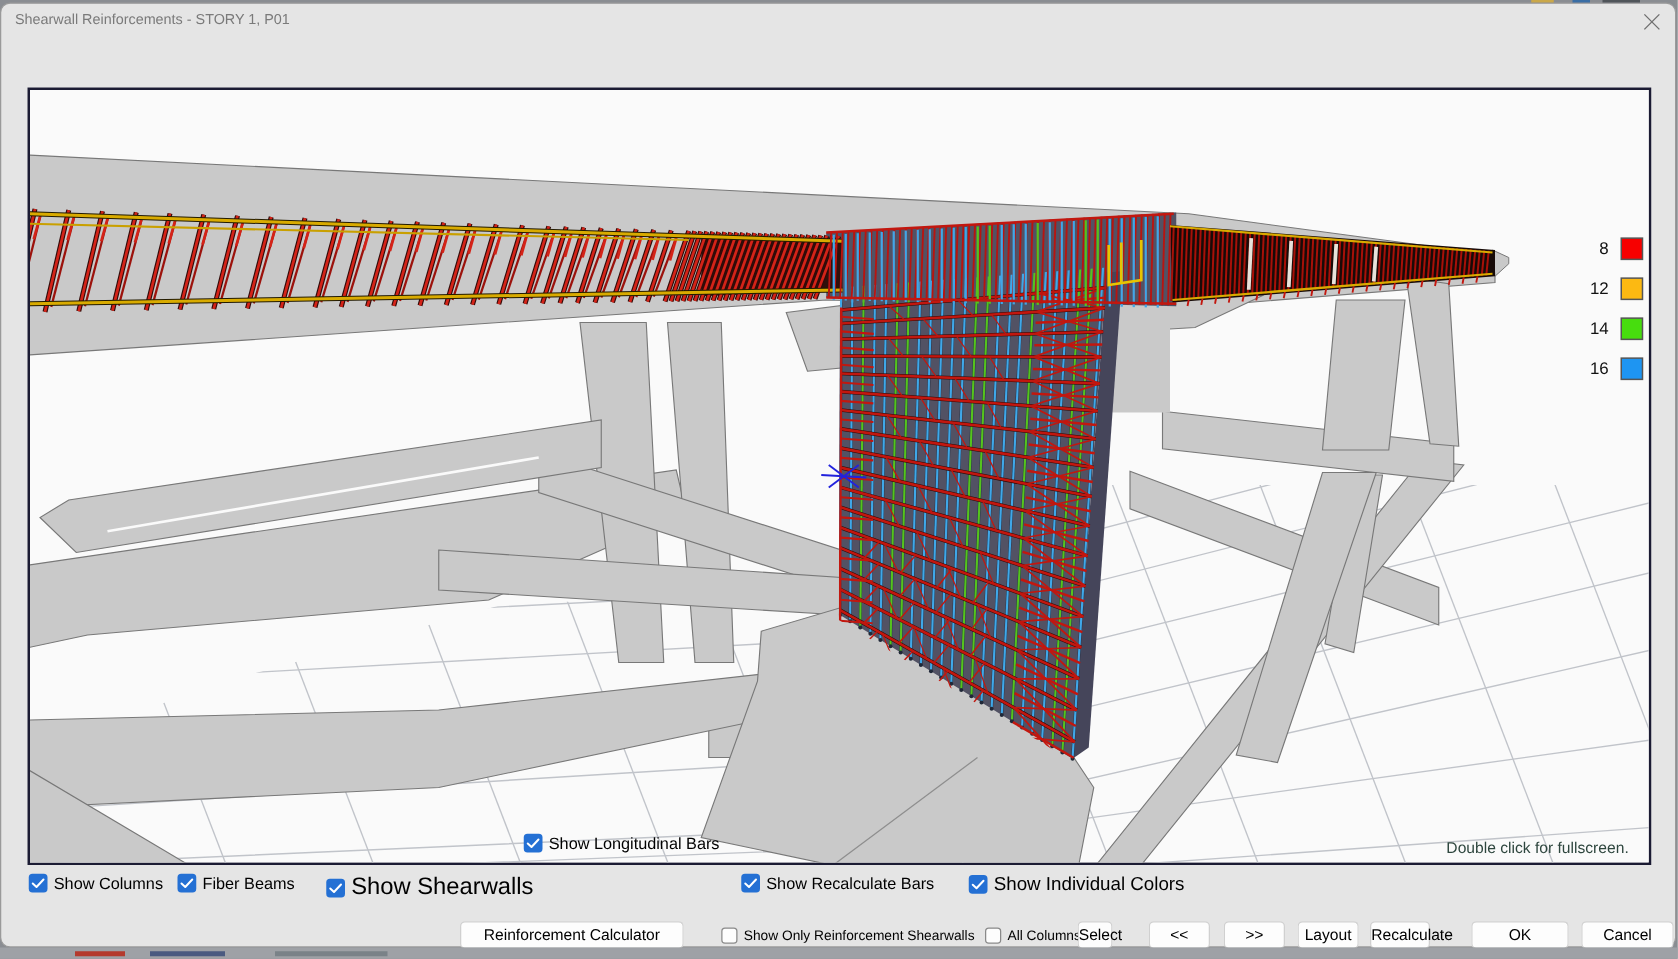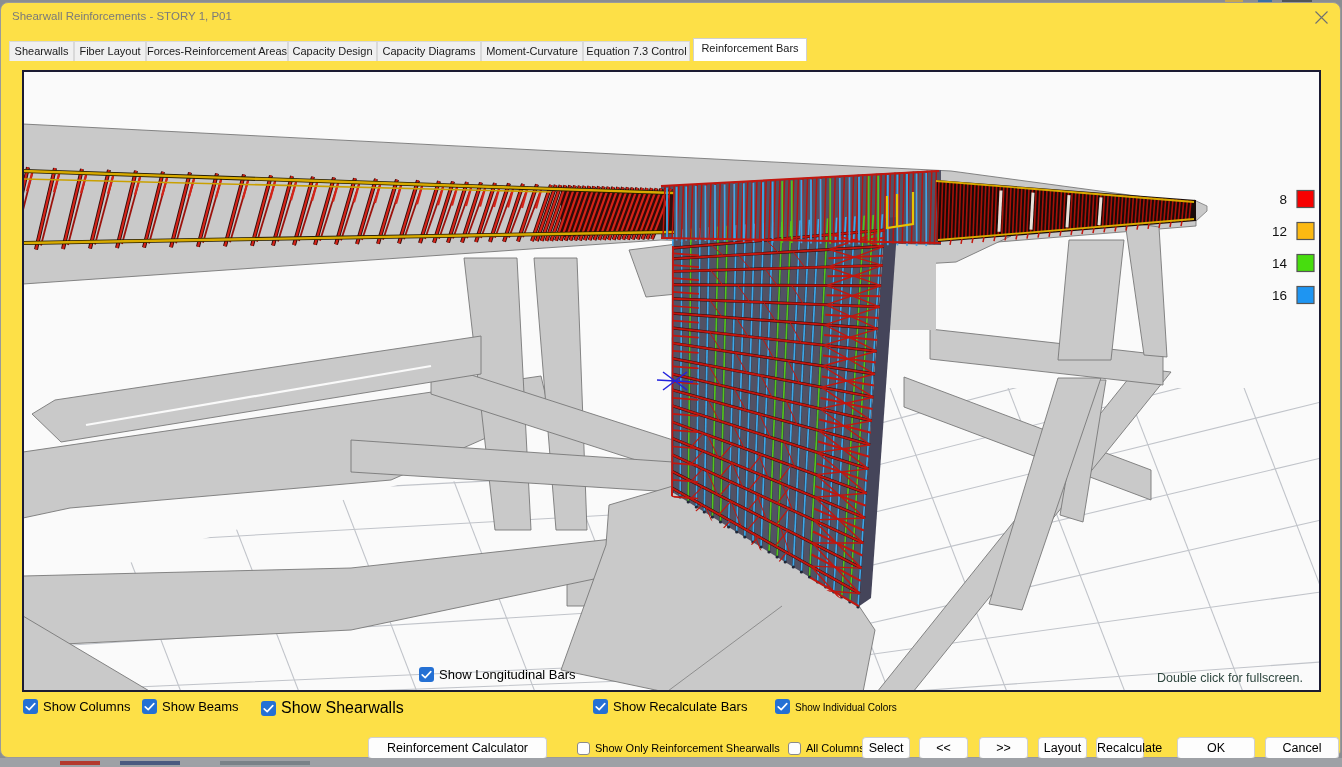--- a/index.html
+++ b/index.html
@@ -1,15 +1,15 @@
 <!DOCTYPE html>
 <html><head><meta charset="utf-8"><style>
 * { margin:0; padding:0; box-sizing:border-box; }
 html,body { width:1342px; height:767px; overflow:hidden; font-family:"Liberation Sans",sans-serif; background:#8a8d92; }
-#dlg { position:absolute; left:0; top:2px; width:1341px; height:756px; background:#fde047; border-radius:8px; border:1px solid #9a9a9a; }
+#dlg { position:absolute; left:0; top:2px; width:1341px; height:756px; background:#e5e5e5; border-radius:8px; border:1px solid #9a9a9a; }
 #title { position:absolute; left:11px; top:7px; font-size:11.5px; color:#7a7a7a; }
 #xbtn { position:absolute; right:11px; top:7px; }
 #tabbar { position:absolute; left:0; top:35px; width:1341px; height:23px; }
 .tab { position:absolute; top:3px; height:20px; background:#f0f0f0; border:1px solid #d9d9d9; border-bottom:none; font-size:11px; color:#1a1a1a; text-align:center; line-height:19px; white-space:nowrap; overflow:hidden; }
 .tab.sel { top:0; height:23px; background:#ffffff; border:1px solid #d0d0d0; border-bottom:none; z-index:2; font-size:11px; }
 #vp { position:absolute; left:21px; top:67px; width:1299px; height:622px; border:2px solid #1b1b33; background:#fafafa; }
 .cbrow { position:absolute; height:16px; color:#000; white-space:nowrap; }
 .cbx { display:inline-block; width:15px; height:15px; border-radius:3px; vertical-align:-3px; margin-right:5px; }
 .cbx.on { background:#2470d4; }
 .cbx.off { background:#fdfdfd; border:1px solid #8a8a8a; }
@@ -17,30 +17,20 @@
 .cblab { vertical-align:0px;text-align:center; }
 .btn { position:absolute; top:734px; height:22px; background:#fdfdfd; border:1px solid #d0d0d0; border-bottom-color:#b9b9b9; border-radius:4px; font-size:12.5px; color:#000; text-align:center; line-height:20px; }
 #botline { position:absolute; left:0; top:758px; width:1342px; height:9px; background:#9ea1a6; }
 .smudge { position:absolute; height:4px; top:761px; }
 </style></head><body>
 <div id="dlg">
   <div id="title">Shearwall Reinforcements - STORY 1, P01</div>
   <div id="xbtn"><svg width="15" height="15" viewBox="0 0 15 15">
         <path d="M1.5 1.5 L13.5 13.5 M13.5 1.5 L1.5 13.5" stroke="#707070" stroke-width="1.1"></path>
       </svg></div>
-  <div id="tabbar">
-      <div class="tab" style="left:8px;width:65px">Shearwalls</div>
-      <div class="tab" style="left:73px;width:72px">Fiber Layout</div>
-      <div class="tab" style="left:145px;width:142px">Forces-Reinforcement Areas</div>
-      <div class="tab" style="left:287px;width:89px">Capacity Design</div>
-      <div class="tab" style="left:376px;width:104px">Capacity Diagrams</div>
-      <div class="tab" style="left:480px;width:102px">Moment-Curvature</div>
-      <div class="tab" style="left:582px;width:107px">Equation 7.3 Control</div>
-      <div class="tab sel" style="left:692px;width:114px">Reinforcement Bars</div>
-    </div>
   <div id="vp"><svg width="1295" height="618" viewBox="23 72 1295 618">
         <rect x="23" y="72" width="1295" height="618" fill="#fafafa"></rect>
         <clipPath id="gnd">
           <polygon points="22,600 180,545 400,484 520,478 660,497 700,470 880,388 1320,388 1320,692 22,692"></polygon>
         </clipPath>
         <g clip-path="url(#gnd)">
           <path d="M22,462 L700,432 L1320,270" fill="none" stroke="#c1c4ca" stroke-width="1.1"></path>
           <path d="M22,505 L700,470 L1320,308" fill="none" stroke="#c1c4ca" stroke-width="1.1"></path>
           <path d="M22,548 L700,510 L1320,352" fill="none" stroke="#c1c4ca" stroke-width="1.1"></path>
           <path d="M22,596 L700,555 L1320,402" fill="none" stroke="#c1c4ca" stroke-width="1.1"></path>
@@ -684,37 +674,37 @@
         <text x="1286" y="267.5" font-size="13.5" fill="#111" text-anchor="end" font-family="Liberation Sans, sans-serif">14</text>
         <rect x="1296" y="286.5" width="17" height="17" fill="#1e95f2" stroke="#555" stroke-width="1.2"></rect>
         <text x="1286" y="299.5" font-size="13.5" fill="#111" text-anchor="end" font-family="Liberation Sans, sans-serif">16</text>
         <text x="1302" y="682" font-size="12.5" fill="#2e463e" text-anchor="end" font-family="Liberation Sans, sans-serif">Double click for fullscreen.</text>
       </svg></div>
   <div class="cbrow" style="left:22px;top:696px;font-size:13px"><span class="cbx on" style="width:15px;height:15px"><svg width="15" height="15" viewBox="0 0 15 15">
           <path d="M3.2 7.8 L6.2 10.6 L11.8 4.6" stroke="#fff" stroke-width="1.6" fill="none" stroke-linecap="round" stroke-linejoin="round"></path>
         </svg></span><span class="cblab">Show Columns</span></div>
     <div class="cbrow" style="left:141px;top:696px;font-size:13px"><span class="cbx on" style="width:15px;height:15px"><svg width="15" height="15" viewBox="0 0 15 15">
           <path d="M3.2 7.8 L6.2 10.6 L11.8 4.6" stroke="#fff" stroke-width="1.6" fill="none" stroke-linecap="round" stroke-linejoin="round"></path>
-        </svg></span><span class="cblab">Show Beams</span></div>
-    <div class="cbrow" style="left:260px;top:696px;font-size:16px"><span class="cbx on" style="width:15px;height:15px"><svg width="15" height="15" viewBox="0 0 15 15">
+        </svg></span><span class="cblab">Fiber Beams</span></div>
+    <div class="cbrow" style="left:260px;top:696px;font-size:19px"><span class="cbx on" style="width:15px;height:15px"><svg width="15" height="15" viewBox="0 0 15 15">
           <path d="M3.2 7.8 L6.2 10.6 L11.8 4.6" stroke="#fff" stroke-width="1.6" fill="none" stroke-linecap="round" stroke-linejoin="round"></path>
         </svg></span><span class="cblab">Show Shearwalls</span></div>
     <div class="cbrow" style="left:418px;top:664px;font-size:13px"><span class="cbx on" style="width:15px;height:15px"><svg width="15" height="15" viewBox="0 0 15 15">
           <path d="M3.2 7.8 L6.2 10.6 L11.8 4.6" stroke="#fff" stroke-width="1.6" fill="none" stroke-linecap="round" stroke-linejoin="round"></path>
         </svg></span><span class="cblab">Show Longitudinal Bars</span></div>
     <div class="cbrow" style="left:592px;top:696px;font-size:13px"><span class="cbx on" style="width:15px;height:15px"><svg width="15" height="15" viewBox="0 0 15 15">
           <path d="M3.2 7.8 L6.2 10.6 L11.8 4.6" stroke="#fff" stroke-width="1.6" fill="none" stroke-linecap="round" stroke-linejoin="round"></path>
         </svg></span><span class="cblab">Show Recalculate Bars</span></div>
-    <div class="cbrow" style="left:774px;top:696px;font-size:10px"><span class="cbx on" style="width:15px;height:15px"><svg width="15" height="15" viewBox="0 0 15 15">
+    <div class="cbrow" style="left:774px;top:696px;font-size:15px"><span class="cbx on" style="width:15px;height:15px"><svg width="15" height="15" viewBox="0 0 15 15">
           <path d="M3.2 7.8 L6.2 10.6 L11.8 4.6" stroke="#fff" stroke-width="1.6" fill="none" stroke-linecap="round" stroke-linejoin="round"></path>
         </svg></span><span class="cblab">Show Individual Colors</span></div>
   <div class="cbrow" style="left:576px;top:739px;font-size:11px"><span class="cbx off" style="width:13px;height:13px"></span><span class="cblab">Show Only Reinforcement Shearwalls</span></div>
     <div class="cbrow" style="left:787px;top:739px;font-size:11px"><span class="cbx off" style="width:13px;height:13px"></span><span class="cblab">All Columns</span></div>
   <div class="btn" style="left:367px;width:179px">Reinforcement Calculator</div>
-    <div class="btn" style="left:861px;width:48px">Select</div>
+    <div class="btn" style="left:861px;width:28px">Select</div>
     <div class="btn" style="left:918px;width:49px">&lt;&lt;</div>
     <div class="btn" style="left:978px;width:49px">&gt;&gt;</div>
     <div class="btn" style="left:1037px;width:49px">Layout</div>
     <div class="btn" style="left:1095px;width:48px">Recalculate</div>
     <div class="btn" style="left:1176px;width:78px">OK</div>
     <div class="btn" style="left:1264px;width:74px">Cancel</div>
 </div>
 <div id="botline"></div>
 <div style="position:absolute;left:1225px;top:0;width:18px;height:2px;background:#caa84a"></div>
 <div style="position:absolute;left:1258px;top:0;width:14px;height:2px;background:#3a6ea5"></div>

